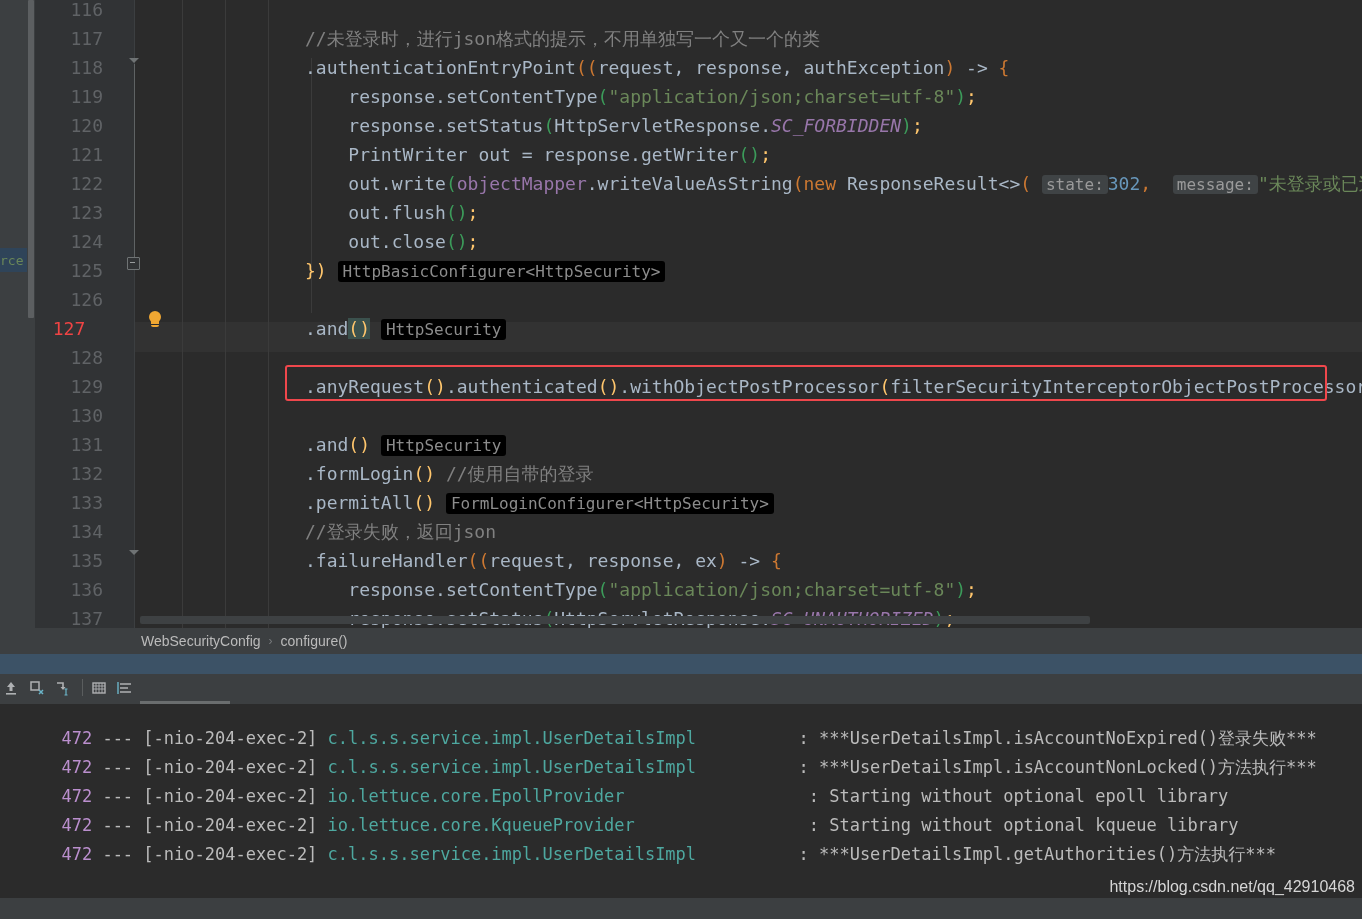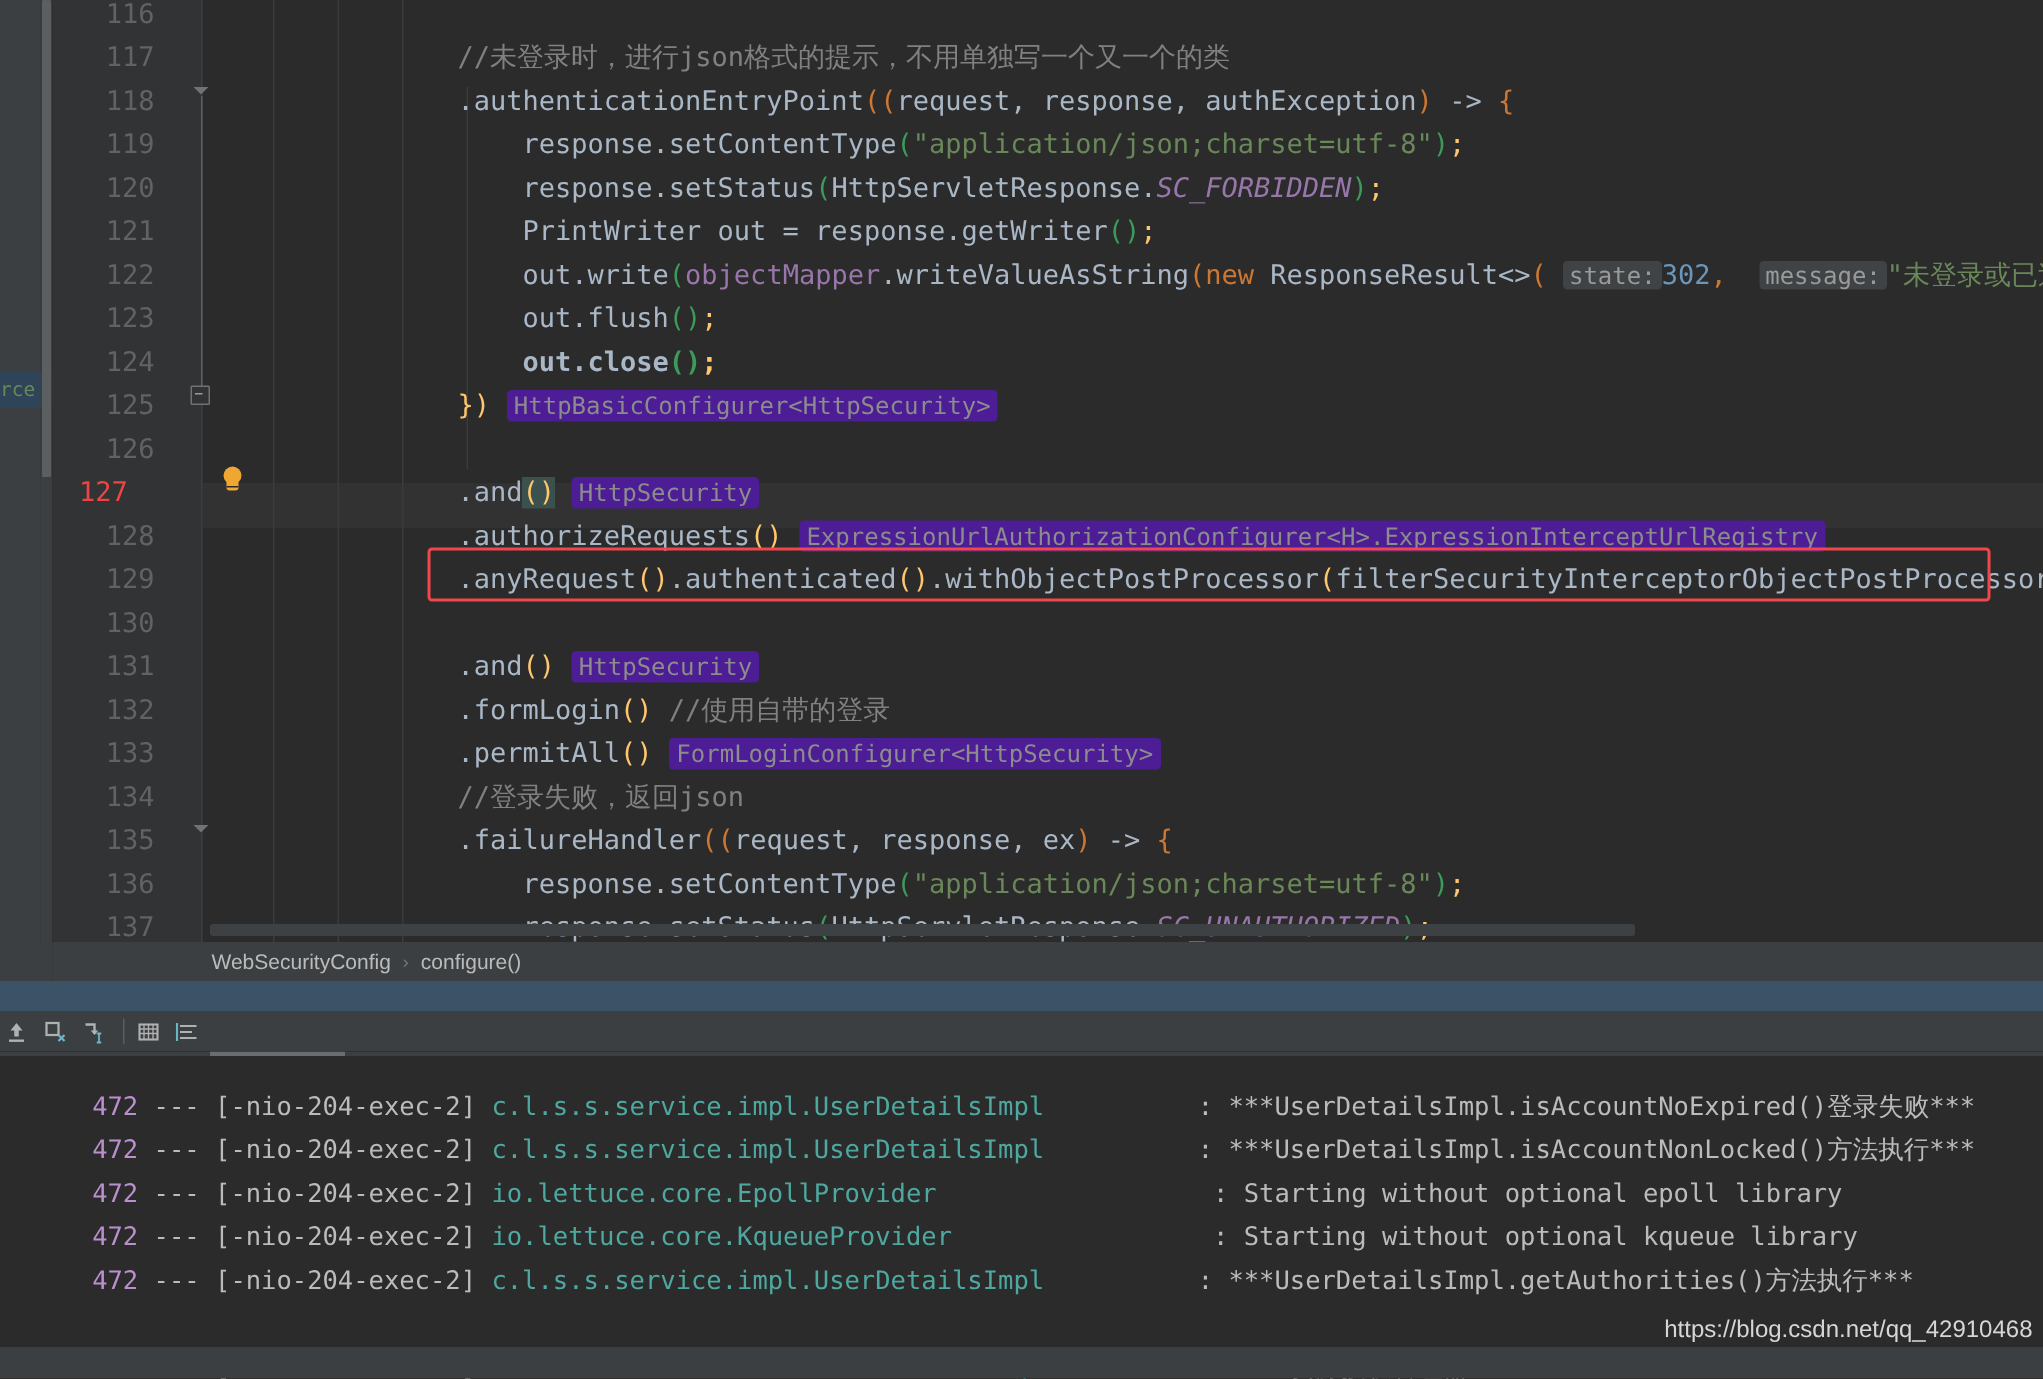--- a/index.html
+++ b/index.html
@@ -48,21 +48,21 @@
   .str{color:#6a8759;}
   .fld{color:#9876aa;}
   .num{color:#6897bb;}
   .stat{color:#9876aa;font-style:italic;}
   .par{color:#cc7832;}
   .pgreen{color:#3c9b5a;}
   .yel{color:#ffc66d;}
 
   
   .inlay{
-    background:#4c1d95;color:#8c8c8c;border-radius:3px;
+    background:#000000;color:#8c8c8c;border-radius:3px;
     padding:1px 5px;font-size:16px;
   }
   .phint{
     background:#3f4345;color:#9a9a9a;border-radius:3px;
     padding:0px 4px;font-size:16px;
   }
   .brace-hl{background:#3b514d;}
 
   
   .redbox{
@@ -202,27 +202,26 @@
     <div class="code" style="top:82px;left:270px;"><span>    response.setContentType</span><span class="pgreen">(</span><span class="str">"application/json;charset=utf-8"</span><span class="pgreen">)</span><span class="yel">;</span></div>
 
     <div class="code" style="top:111px;left:270px;"><span>    response.setStatus</span><span class="pgreen">(</span><span>HttpServletResponse.</span><span class="stat">SC_FORBIDDEN</span><span class="pgreen">)</span><span class="yel">;</span></div>
 
     <div class="code" style="top:140px;left:270px;"><span>    PrintWriter out = response.getWriter</span><span class="pgreen">()</span><span class="yel">;</span></div>
 
     <div class="code" style="top:169px;left:270px;"><span>    out.write</span><span class="pgreen">(</span><span class="fld">objectMapper</span><span>.writeValueAsString</span><span class="par">(</span><span class="par">new </span><span>ResponseResult&lt;&gt;</span><span class="par">(</span><span> </span><span class="phint">state:</span><span class="num">302</span><span class="par">,</span><span>  </span><span class="phint">message:</span><span class="str">"未登录或已过期，请重</span></div>
 
     <div class="code" style="top:198px;left:270px;"><span>    out.flush</span><span class="pgreen">()</span><span class="yel">;</span></div>
 
-    <div class="code" style="top:227px;left:270px;font-weight:bold;"><span>    out.close</span><span class="pgreen">()</span><span class="yel">;</span></div>
+    <div class="code" style="top:227px;left:270px;"><span>    out.close</span><span class="pgreen">()</span><span class="yel">;</span></div>
 
     <div class="code" style="top:256px;left:270px;"><span class="yel">})</span><span> </span><span class="inlay">HttpBasicConfigurer&lt;HttpSecurity&gt;</span></div>
 
     <div class="code" style="top:314px;left:270px;"><span>.and</span><span class="brace-hl"><span class="yel">()</span></span><span> </span><span class="inlay">HttpSecurity</span></div>
 
-    <div class="code" style="top:343px;left:270px;"><span>.authorizeRequests</span><span class="yel">()</span><span> </span><span class="inlay">ExpressionUrlAuthorizationConfigurer&lt;H&gt;.ExpressionInterceptUrlRegistry</span></div>
 
     <div class="code" style="top:372px;left:270px;"><span>.anyRequest</span><span class="yel">()</span><span>.authenticated</span><span class="yel">()</span><span>.withObjectPostProcessor</span><span class="yel">(</span><span>filterSecurityInterceptorObjectPostProcessor</span></div>
 
     <div class="code" style="top:430px;left:270px;"><span>.and</span><span class="yel">()</span><span> </span><span class="inlay">HttpSecurity</span></div>
 
     <div class="code" style="top:459px;left:270px;"><span>.formLogin</span><span class="yel">()</span><span> </span><span class="cmt">//使用自带的登录</span></div>
 
     <div class="code" style="top:488px;left:270px;"><span>.permitAll</span><span class="yel">()</span><span> </span><span class="inlay">FormLoginConfigurer&lt;HttpSecurity&gt;</span></div>
 
     <div class="code" style="top:517px;left:270px;text-align:center;"><span class="cmt">//登录失败，返回json</span></div>

